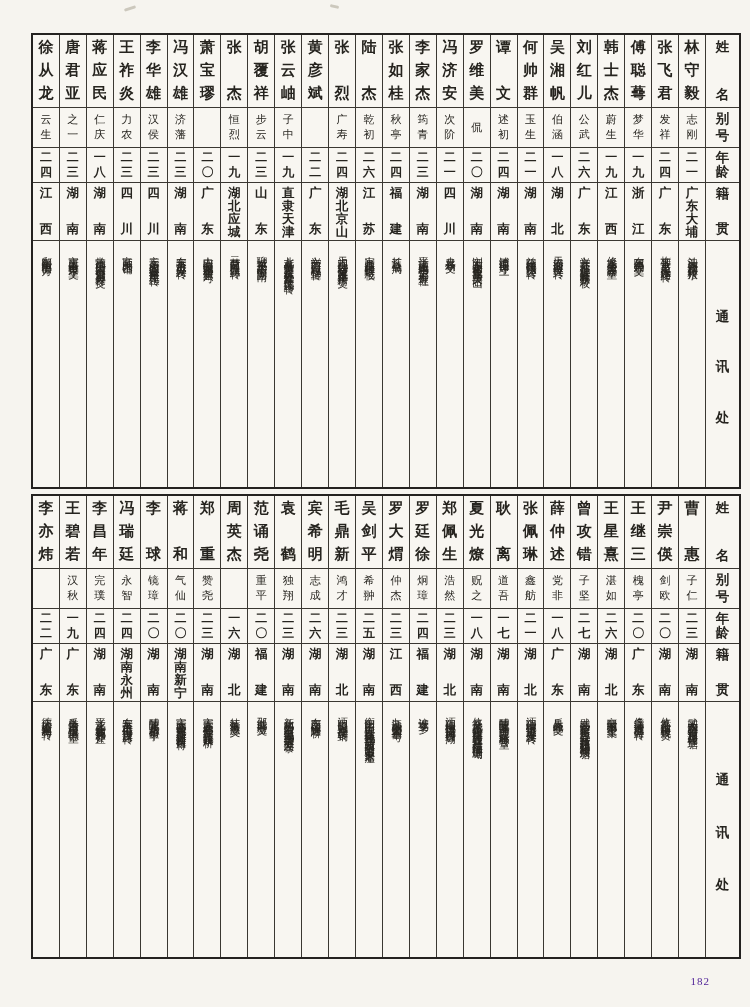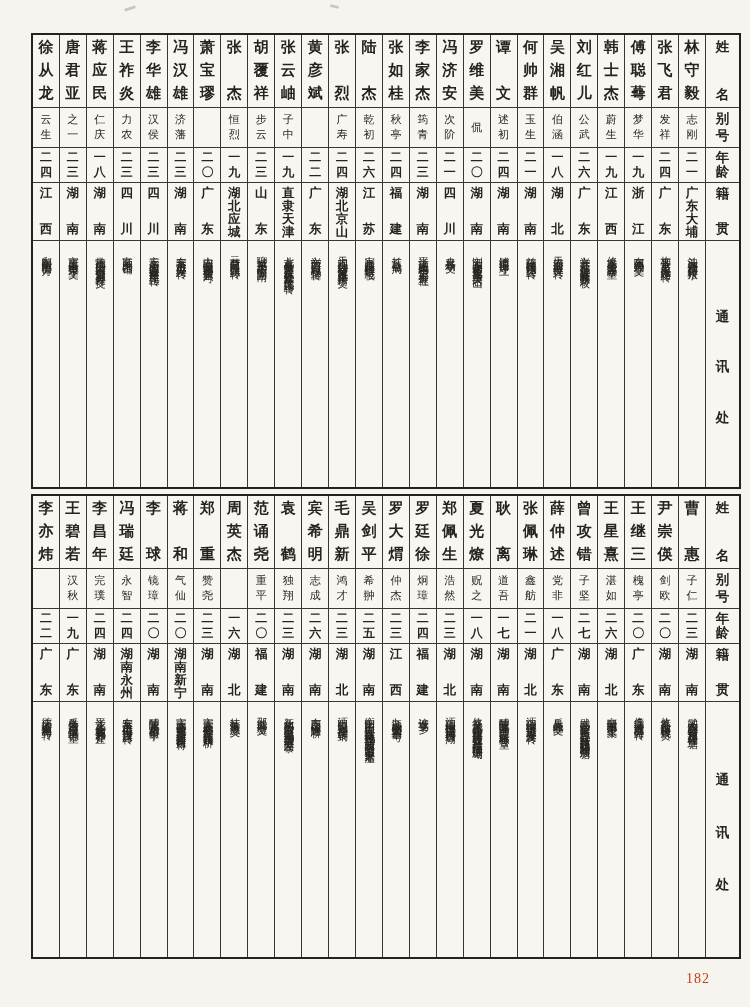--- a/index.html
+++ b/index.html
@@ -63,21 +63,21 @@
     text-orientation:upright;
     font-size:10.5px;
     line-height:12.5px;
     letter-spacing:1.5px;
     max-height:100%;
     font-weight:500;
   }
   .page-number {
     position:absolute;
     right:40px; bottom:20px;
-    font-size:14px; letter-spacing:1px; color:#c2410c;margin-left:35px;
+    font-size:11px; letter-spacing:1px; color:#4c1d95;margin-left:35px;
   }
   .scan-mark { position:absolute; background:#ccc8bd; border-radius:2px; }
   .scan-mark.m1 { left:124px; top:7px; width:12px; height:3px; transform:rotate(-18deg); }
   .scan-mark.m2 { left:330px; top:5px; width:9px; height:3px; transform:rotate(12deg); }
 </style>
 </head>
 <body>
 
 <div class="sheet">
   <div class="scan-mark m1"></div>

